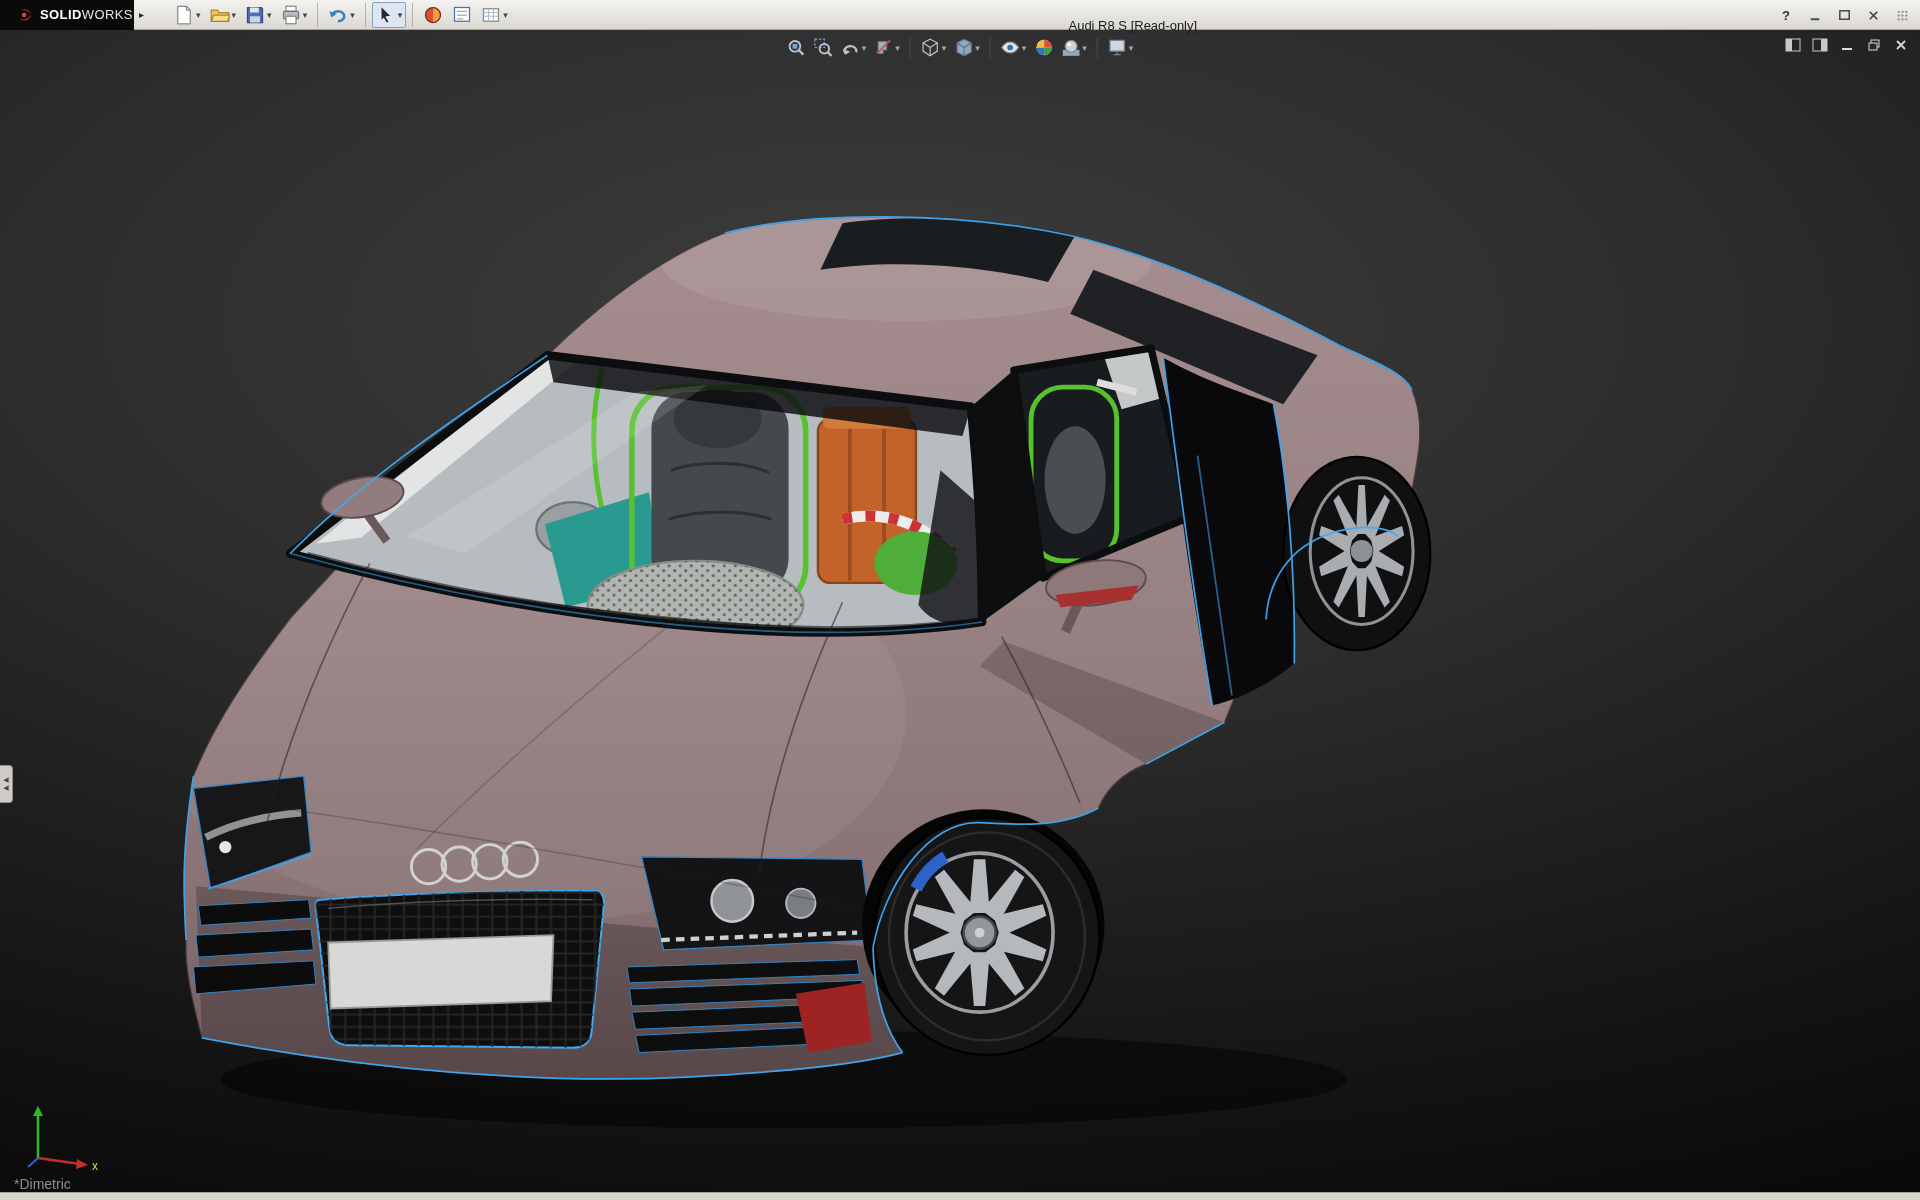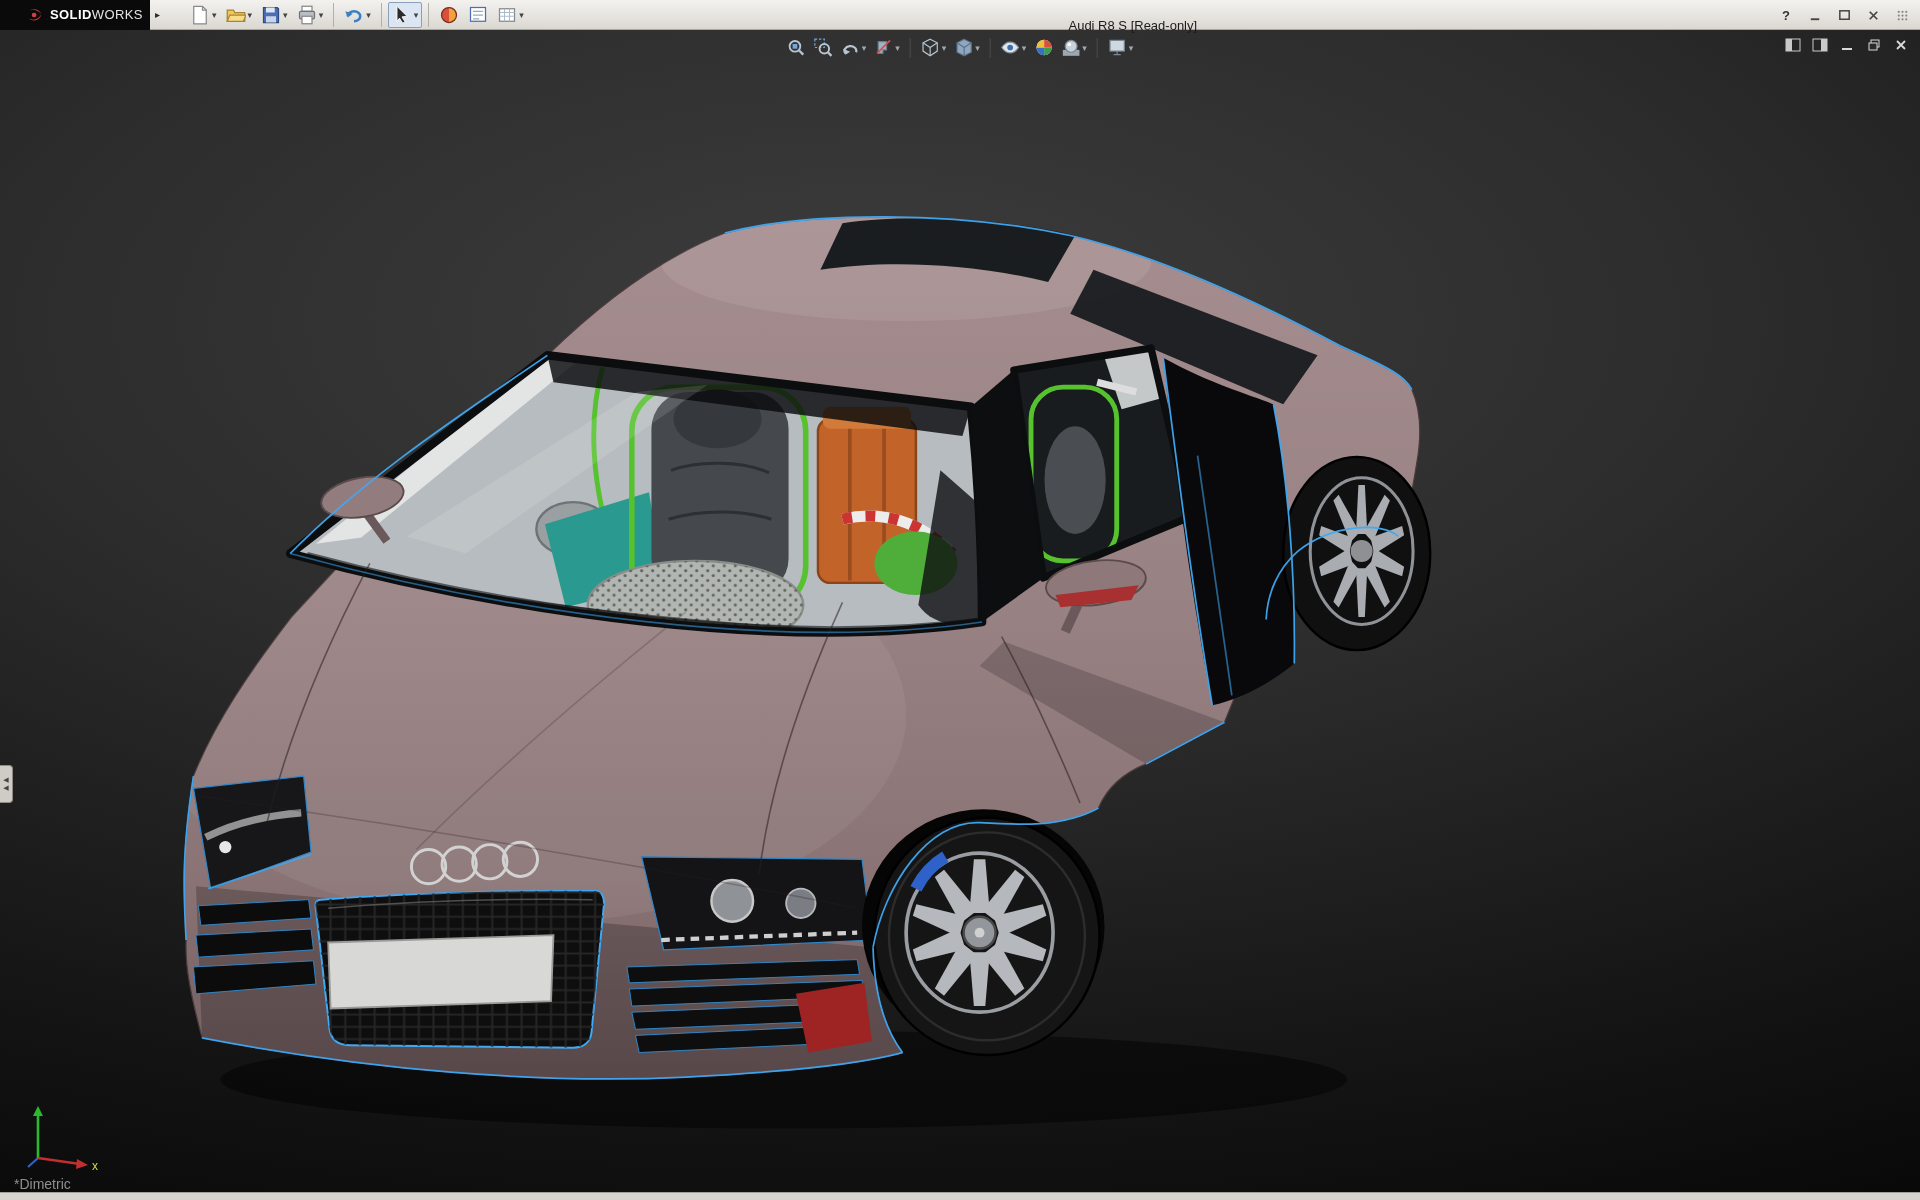--- a/index.html
+++ b/index.html
@@ -4,22 +4,22 @@
 <style>
   * { margin:0; padding:0; box-sizing:border-box; }
   html,body { width:1920px; height:1200px; overflow:hidden; background:#000;
               font-family:"Liberation Sans", sans-serif; }
   .app { position:relative; width:1920px; height:1200px; }
 
   
   .titlebar { position:absolute; top:0; left:0; right:0; height:30px;
     background:linear-gradient(#f3f2ef,#dbd8d2); border-bottom:1px solid #a9a69f;
     display:flex; align-items:center; z-index:5; }
-  .logo { width:150px; height:30px; background:#0a0a0a; display:flex; align-items:center;
-    gap:6px; padding-left:26px; flex:0 0 auto; }
+  .logo { width:134px; height:30px; background:#0a0a0a; display:flex; align-items:center;
+    gap:6px; padding-left:16px; flex:0 0 auto; }
   .logo svg { width:18px; height:18px; }
   .brand { color:#fff; font-size:13px; letter-spacing:.4px; white-space:nowrap; }
   .brand .b { font-weight:700; } .brand .l { font-weight:400; color:#e6e6e6; }
   .expand-arrow { margin-left:5px; font-size:10px; color:#2a2a2a; }
   .main-toolbar { display:flex; align-items:center; margin-left:26px; gap:1px; }
   .tb-btn { display:inline-flex; align-items:center; height:26px; padding:2px 3px;
     border:1px solid transparent; border-radius:2px; }
   .tb-btn.pressed { background:#dce6f2; border-color:#89a0bd; }
   .tb-btn .ic svg { width:20px; height:20px; display:block; }
   .tb-sep { width:1px; height:24px; background:#b3b0a9; margin:0 5px; }

